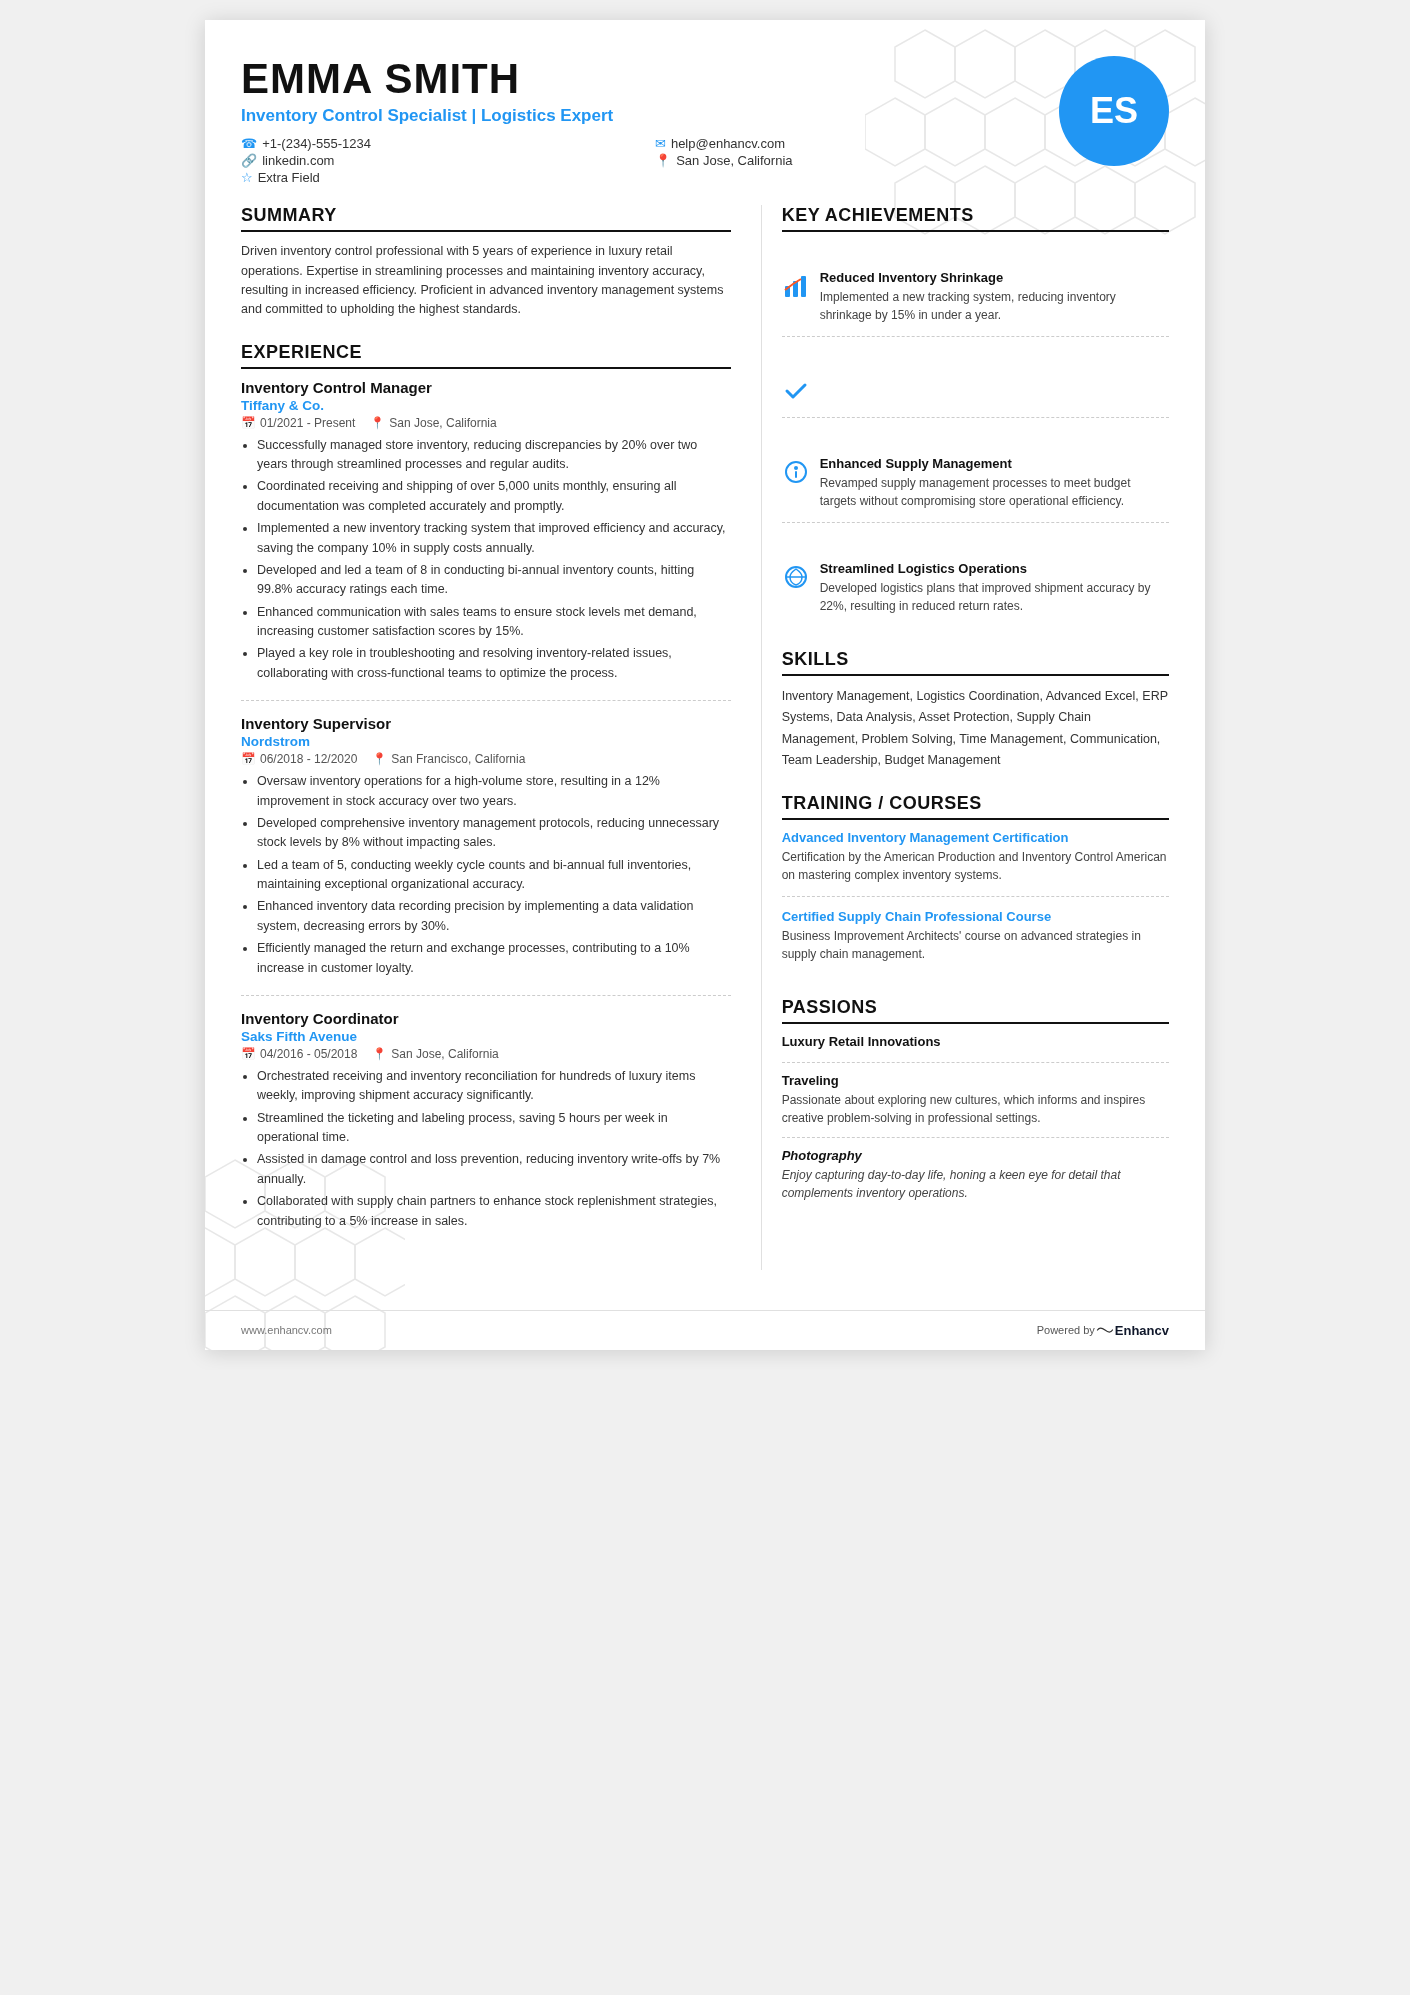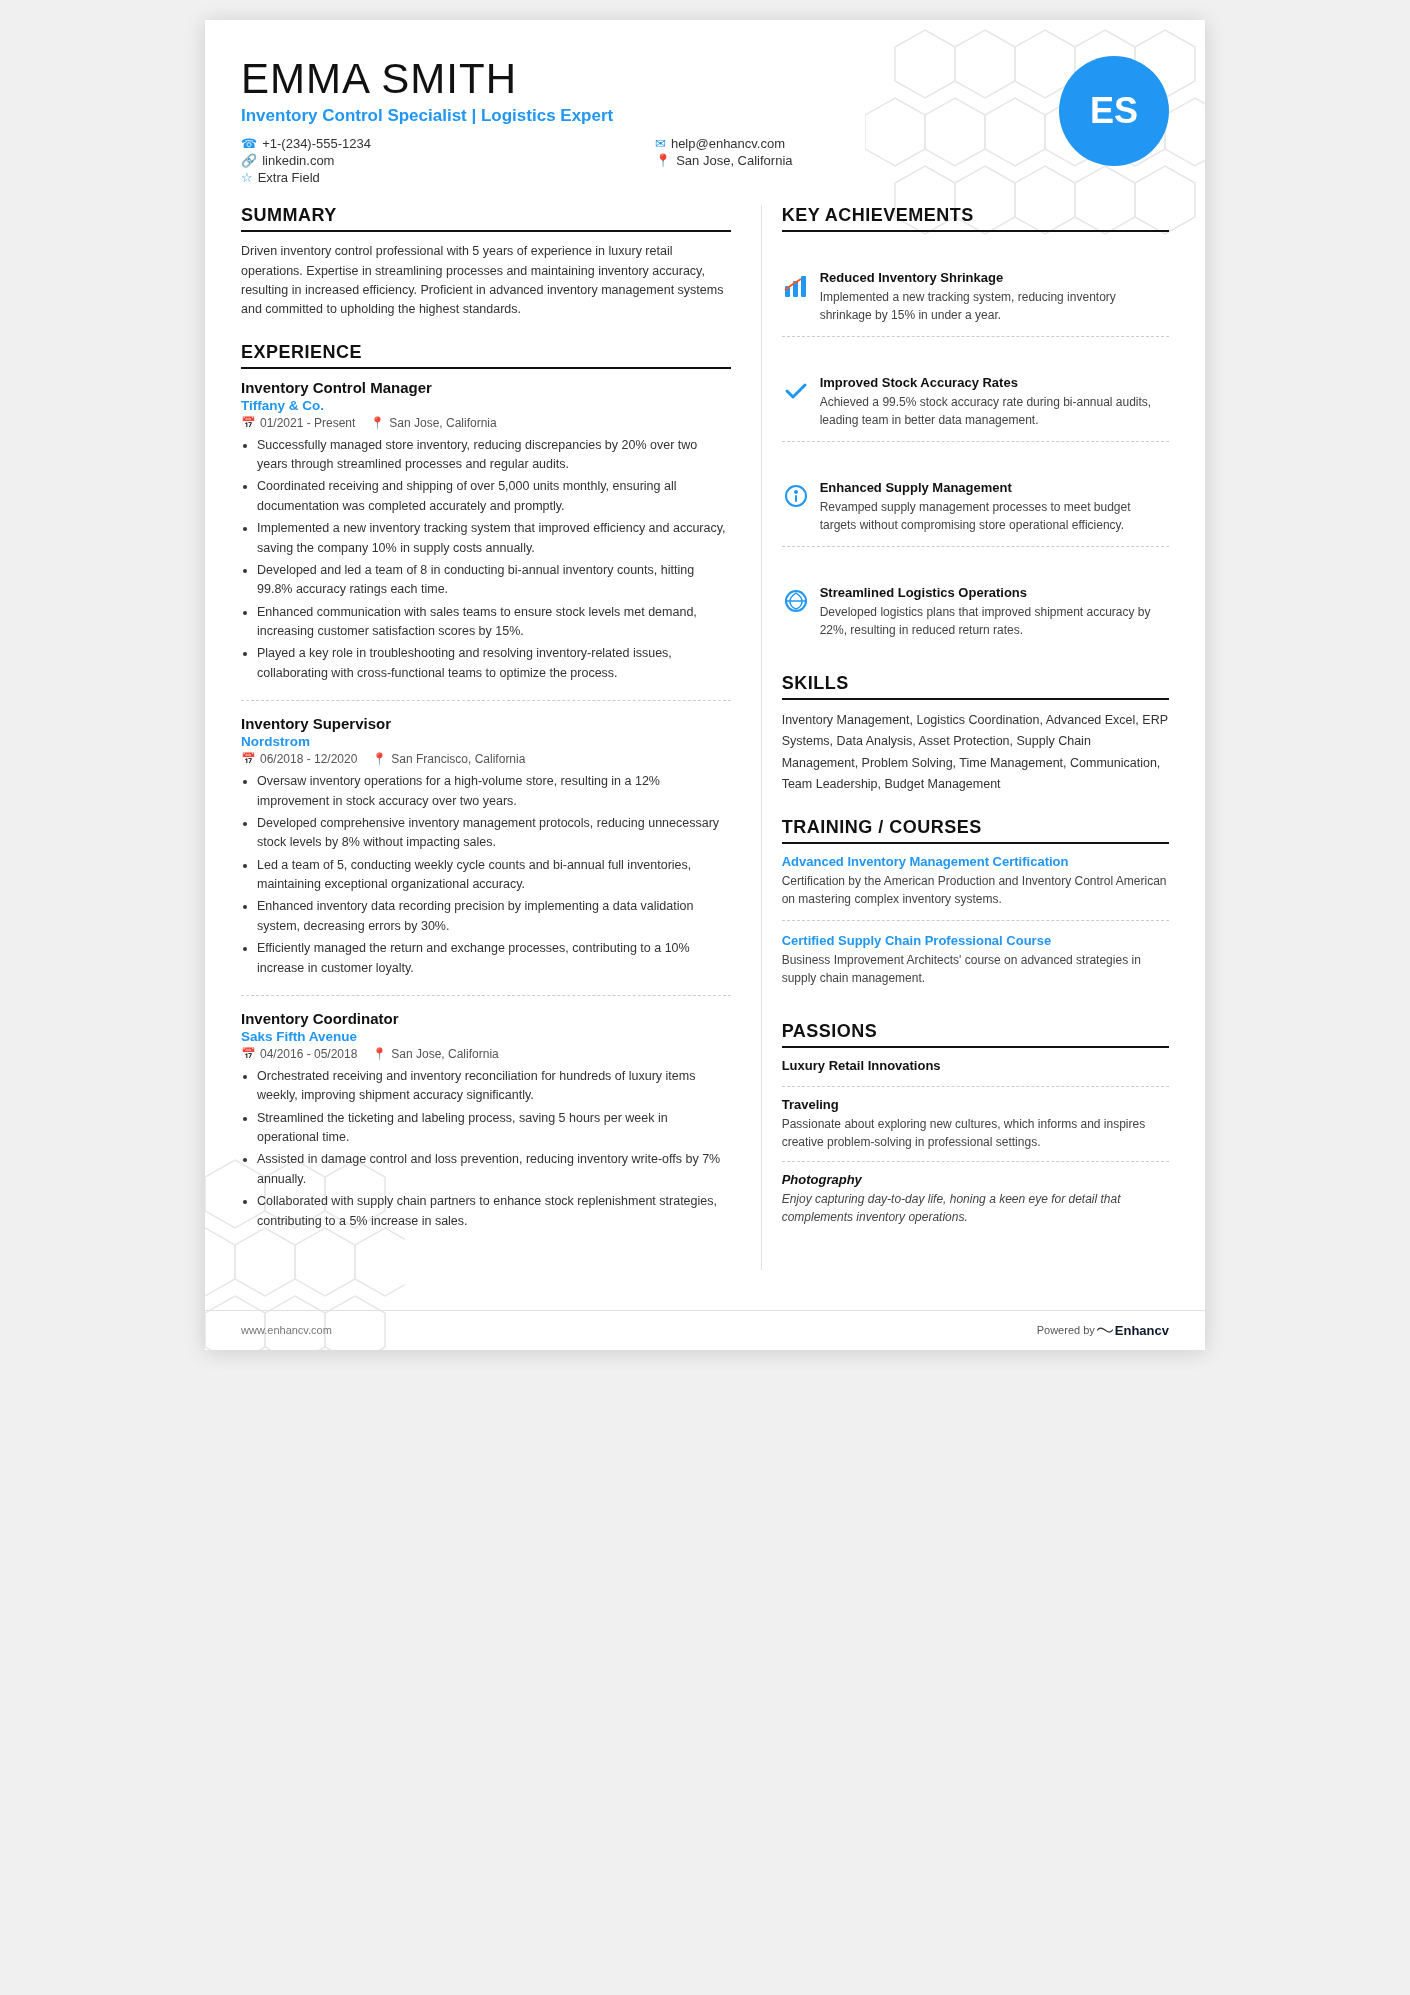--- a/index.html
+++ b/index.html
@@ -46,21 +46,21 @@
       display: flex;
       justify-content: space-between;
       align-items: flex-start;
       position: relative;
     }
     .header-left {
       flex: 1;
     }
     .header-name {
       font-size: 42px;
-      font-weight: 400;
+      font-weight: 700;
       color: #111;
       letter-spacing: 1px;
       line-height: 1.1;
     }
     .header-title {
       font-size: 17px;
       font-weight: 700;
       color: #2196f3;
       margin-top: 4px;
       margin-bottom: 10px;
@@ -444,24 +444,20 @@
               <div class="achievement-text">Implemented a new tracking system, reducing inventory shrinkage by 15% in under a year.</div>
             </div>
           </div>
 
           <div class="achievement-item">
             <div class="achievement-icon">
               <svg viewBox="0 0 28 28" xmlns="http://www.w3.org/2000/svg">
                 <path d="M5 14 L11 20 L23 8" stroke="#2196f3" stroke-width="3" fill="none" stroke-linecap="round" stroke-linejoin="round"></path>
               </svg>
             </div>
-            <div>
-              <div class="achievement-title">Improved Stock Accuracy Rates</div>
-              <div class="achievement-text">Achieved a 99.5% stock accuracy rate during bi-annual audits, leading team in better data management.</div>
-            </div>
           </div>
 
           <div class="achievement-item">
             <div class="achievement-icon">
               <svg viewBox="0 0 28 28" xmlns="http://www.w3.org/2000/svg">
                 <circle cx="14" cy="14" r="10" fill="none" stroke="#2196f3" stroke-width="2"></circle>
                 <circle cx="14" cy="10" r="2" fill="#2196f3"></circle>
                 <rect x="13" y="13" width="2" height="7" fill="#2196f3" rx="1"></rect>
               </svg>
             </div>

